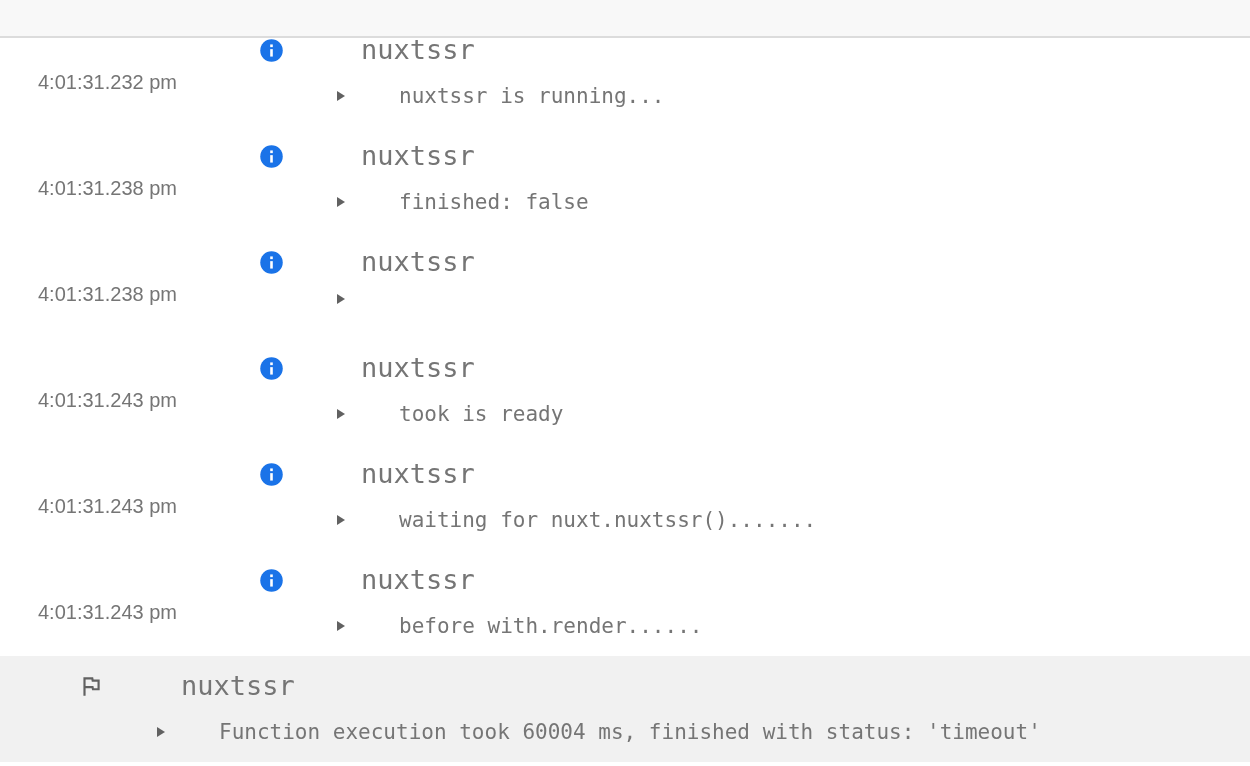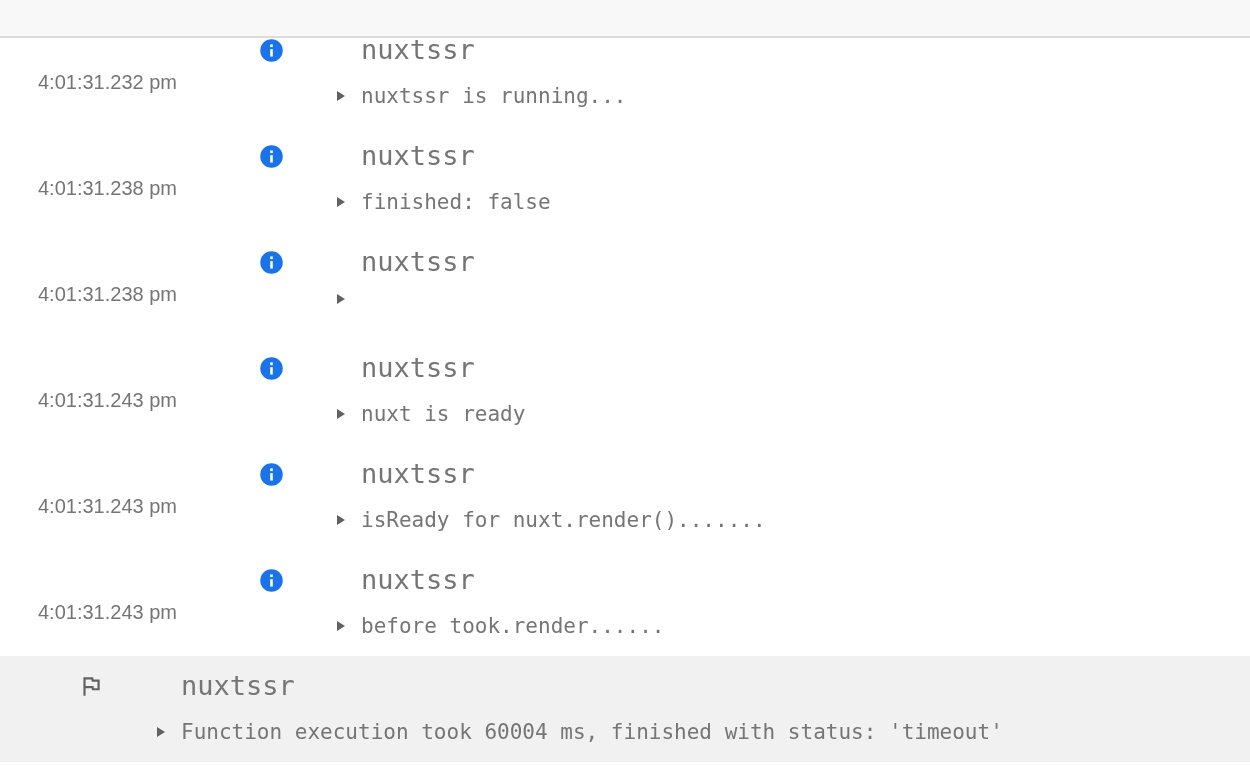--- a/index.html
+++ b/index.html
@@ -57,20 +57,21 @@
     line-height: 28px;
     color: var(--text-gray, #757575);
   }
   .msg-line {
     margin-top: 18px;
     padding-left: 9px;
     display: flex;
     align-items: center;
     line-height: 28px;
     cursor: pointer;
+    gap: 38px;
   }
   .arrow {
     width: 0; height: 0;
     border-top: 5.5px solid transparent;
     border-bottom: 5.5px solid transparent;
     border-left: 8px solid var(--icon-gray, #616161);
     margin-right: 16px;
     flex: none;
   }
   .msg-text {
@@ -146,57 +147,57 @@
         <circle class="info-circle" cx="12" cy="12" r="10"></circle>
         <rect x="10.85" y="6.6" width="2.3" height="2.4" fill="#ffffff"></rect>
         <rect x="10.85" y="10.8" width="2.3" height="6.6" fill="#ffffff"></rect>
       </svg>
 
     </div>
     <div class="col-main">
       <div class="name-line">nuxtssr</div>
       <div class="msg-line">
         <span class="arrow"></span>
-        <span class="msg-text">nuxt is ready</span>
+        <span class="msg-text">took is ready</span>
       </div>
     </div>
   </div>
     <div class="row sev-info">
     <div class="col-ts">4:01:31.243 pm</div>
     <div class="col-icon">
       <svg class="icon-info" viewBox="0 0 24 24" width="27" height="27" aria-hidden="true">
         <circle class="info-circle" cx="12" cy="12" r="10"></circle>
         <rect x="10.85" y="6.6" width="2.3" height="2.4" fill="#ffffff"></rect>
         <rect x="10.85" y="10.8" width="2.3" height="6.6" fill="#ffffff"></rect>
       </svg>
 
     </div>
     <div class="col-main">
       <div class="name-line">nuxtssr</div>
       <div class="msg-line">
         <span class="arrow"></span>
-        <span class="msg-text">isReady for nuxt.render().......</span>
+        <span class="msg-text">waiting for nuxt.nuxtssr().......</span>
       </div>
     </div>
   </div>
     <div class="row sev-info">
     <div class="col-ts">4:01:31.243 pm</div>
     <div class="col-icon">
       <svg class="icon-info" viewBox="0 0 24 24" width="27" height="27" aria-hidden="true">
         <circle class="info-circle" cx="12" cy="12" r="10"></circle>
         <rect x="10.85" y="6.6" width="2.3" height="2.4" fill="#ffffff"></rect>
         <rect x="10.85" y="10.8" width="2.3" height="6.6" fill="#ffffff"></rect>
       </svg>
 
     </div>
     <div class="col-main">
       <div class="name-line">nuxtssr</div>
       <div class="msg-line">
         <span class="arrow"></span>
-        <span class="msg-text">before took.render......</span>
+        <span class="msg-text">before with.render......</span>
       </div>
     </div>
   </div>
     <div class="row sev-flag highlighted">
     <div class="col-icon">
 
       <svg class="icon-flag" viewBox="0 0 24 24" width="26" height="26" aria-hidden="true">
         <path d="M12.36 6l.4 2H18v6h-3.36l-.4-2H7V6h5.36M14 4H5v17h2v-7h5.6l.4 2h7V6h-5.6L14 4z"></path>
       </svg>
     </div>

